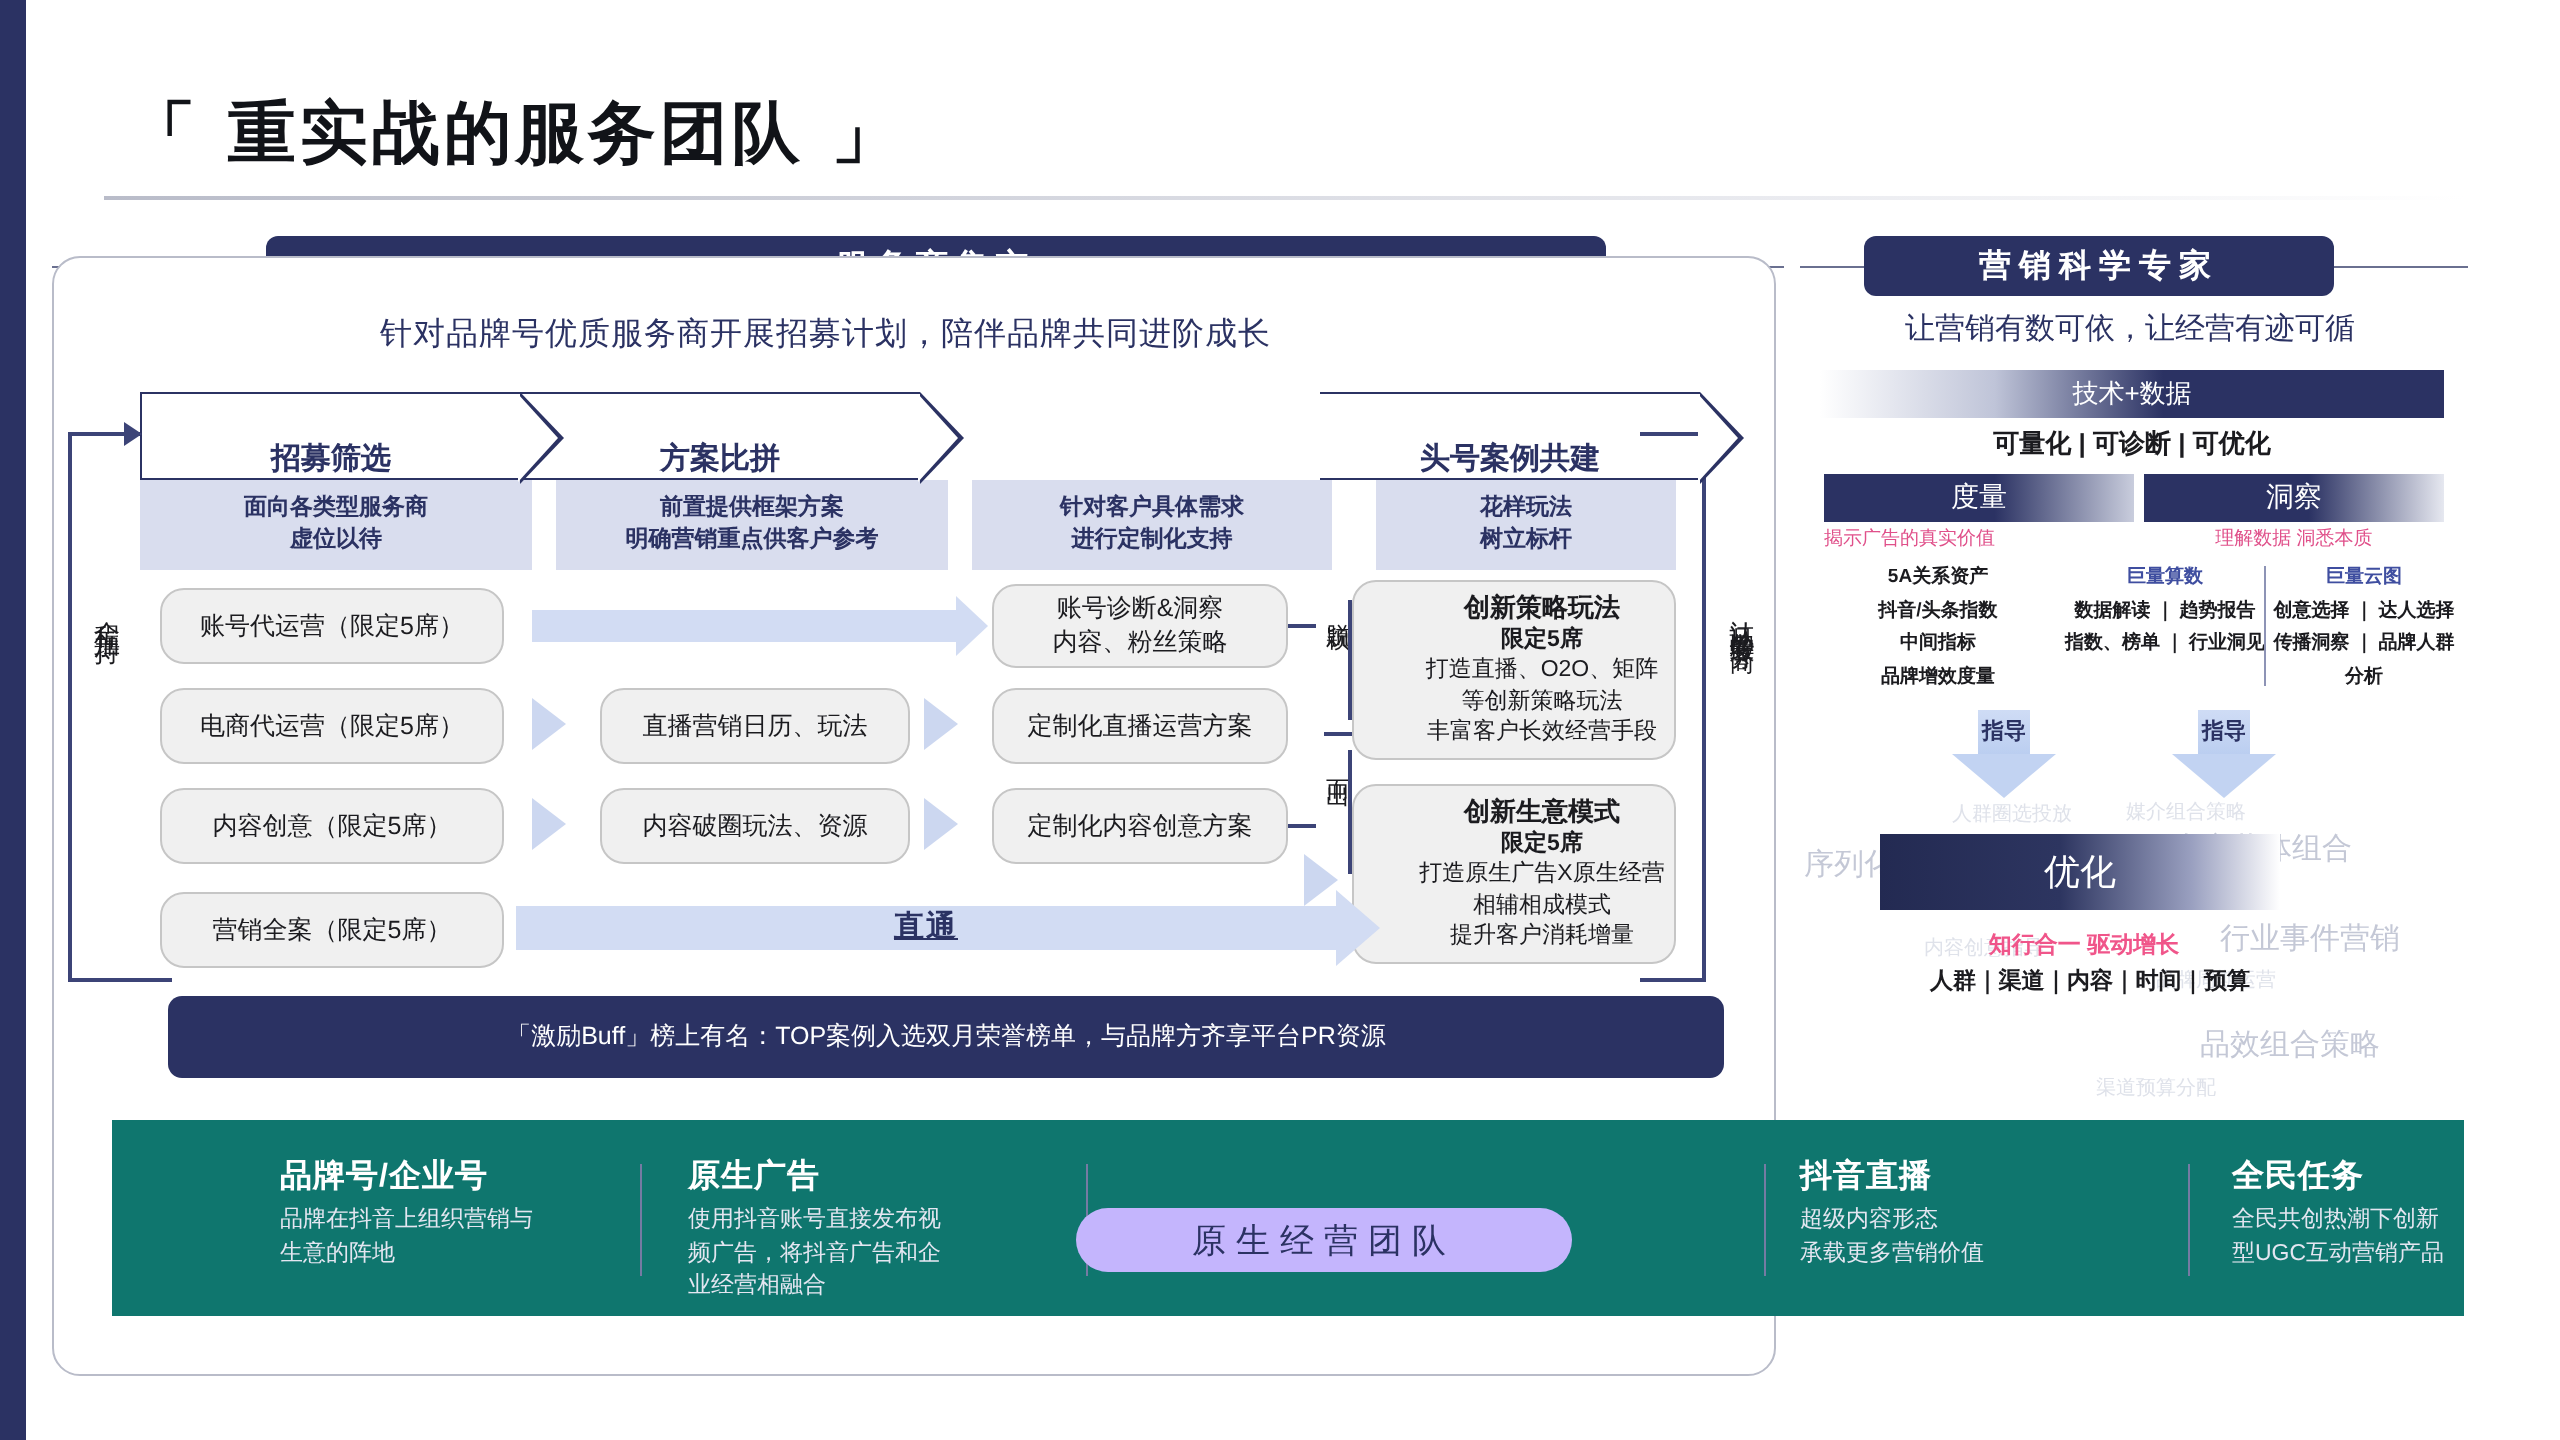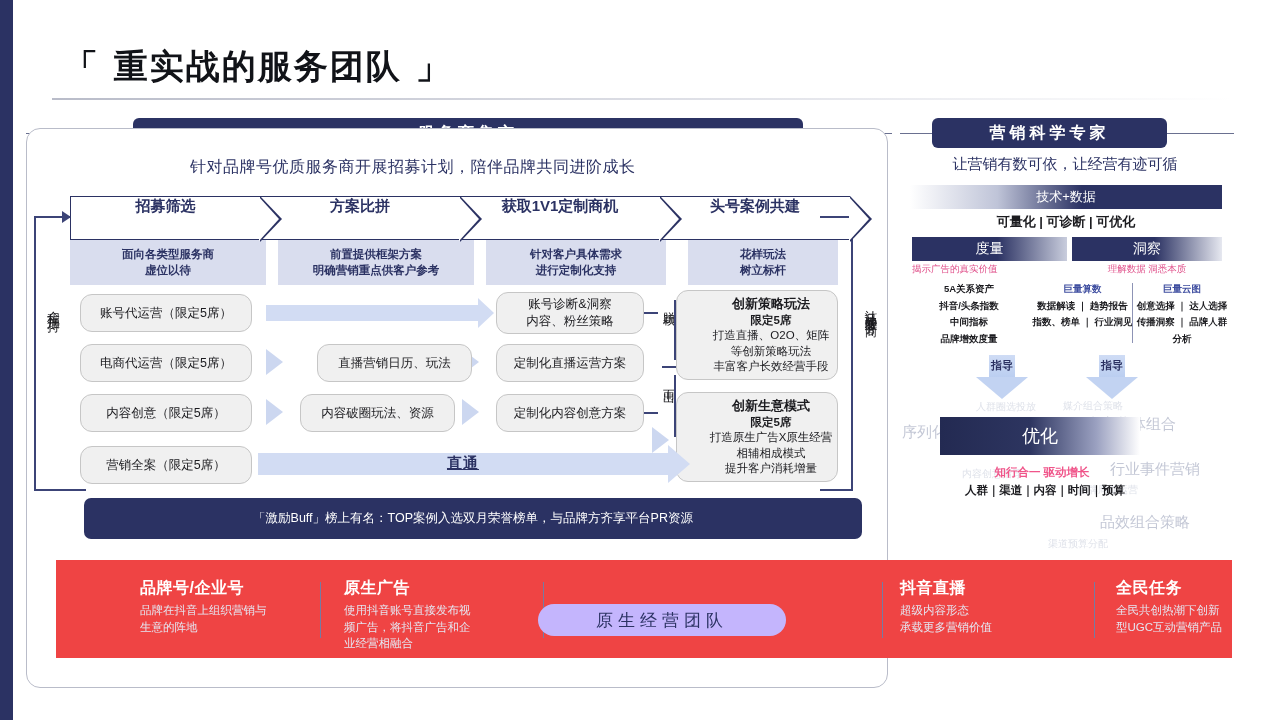--- a/index.html
+++ b/index.html
@@ -58,21 +58,21 @@
   }
   #subtitle-right {
     position: absolute; left: 900px; top: 155px; width: 330px;
     text-align: center; font-size: 15px; color: #2b3263;
   }
 
   
   #process-row { position: absolute; left: 70px; top: 196px; width: 800px; height: 44px; }
   .chev {
     position: absolute; top: 0; height: 44px;
-    display: flex; align-items: flex-start; justify-content: center;
+    display: flex; align-items: flex-end; justify-content: center;
     font-size: 15px; font-weight: bold; color: #2b3263;
     background: #ffffff;
     border-top: 1.5px solid #2b3263; border-bottom: 1.5px solid #2b3263;
   }
   .chev .lbl { position: relative; z-index: 3; }
   .chev::after {
     content: ""; position: absolute; right: -22px; top: -1.5px;
     width: 0; height: 0;
     border-top: 23.5px solid transparent;
     border-bottom: 23.5px solid transparent;
@@ -253,21 +253,21 @@
   }
   #dims {
     position: absolute; left: 20px; top: 128px; width: 250px; text-align: center;
     font-size: 11.5px; color: #1b1b1f; font-weight: bold;
   }
   #right-arrow-group { position: absolute; left: 0; top: 170px; width: 332px; height: 180px; }
 
   
   #bottom-panel {
     position: absolute; left: 56px; top: 560px; width: 1176px; height: 98px;
-    background: #ef4444;
+    background: #0f766e;
   }
   .bp-item { position: absolute; top: 18px; color: #fff; }
   .bp-item .h { font-size: 16px; font-weight: bold; letter-spacing: .5px; }
   .bp-item .d { font-size: 11.5px; line-height: 1.45; margin-top: 3px; color: #e4e6f1; }
   .bp-div { position: absolute; top: 22px; width: 1px; height: 56px; background: #757ba3; }
   #bp-0 { left: 84px; width: 150px; }
   #bp-1 { left: 288px; width: 135px; }
   #bp-2 { left: 844px; width: 160px; }
   #bp-3 { left: 1060px; width: 165px; }
   #bp-div-0 { left: 264px; }
@@ -301,23 +301,20 @@
 <div id="subtitle-left">针对品牌号优质服务商开展招募计划，陪伴品牌共同进阶成长</div>
 <div id="subtitle-right">让营销有数可依，让经营有迹可循</div>
 
 <div id="process-row">
   <div class="chev" id="chev-0">
       <span class="lbl">招募筛选</span>
     </div>
   <div class="chev" id="chev-1">
       <span class="lbl">方案比拼</span>
     </div>
-  <div class="chev" id="chev-2">
-      <span class="lbl">获取1V1定制商机</span>
-    </div>
   <div class="chev" id="chev-3">
       <span class="lbl">头号案例共建</span>
     </div>
 </div>
 
 <div class="subcap" id="subcap-0">
   <span>面向各类型服务商</span>
   <span>虚位以待</span>
 </div>
 <div class="subcap" id="subcap-1">
@@ -363,21 +360,21 @@
 <div class="rbox col1" style="top:344px;">
     <span>电商代运营（限定5席）</span>
   </div>
 <div class="rbox col1" style="top:394px;">
     <span>内容创意（限定5席）</span>
   </div>
 <div class="rbox col1" style="top:446px;">
     <span>营销全案（限定5席）</span>
   </div>
 
-<div class="rbox col2" style="top:344px;margin-left:17px;">
+<div class="rbox col2" style="top:344px;">
     <span>直播营销日历、玩法</span>
   </div>
 <div class="rbox col2" style="top:394px;">
     <span>内容破圈玩法、资源</span>
   </div>
 
 <div class="rbox col3" style="top:292px; height:42px;">
   <span>账号诊断&amp;洞察</span>
   <span>内容、粉丝策略</span>
 </div>

